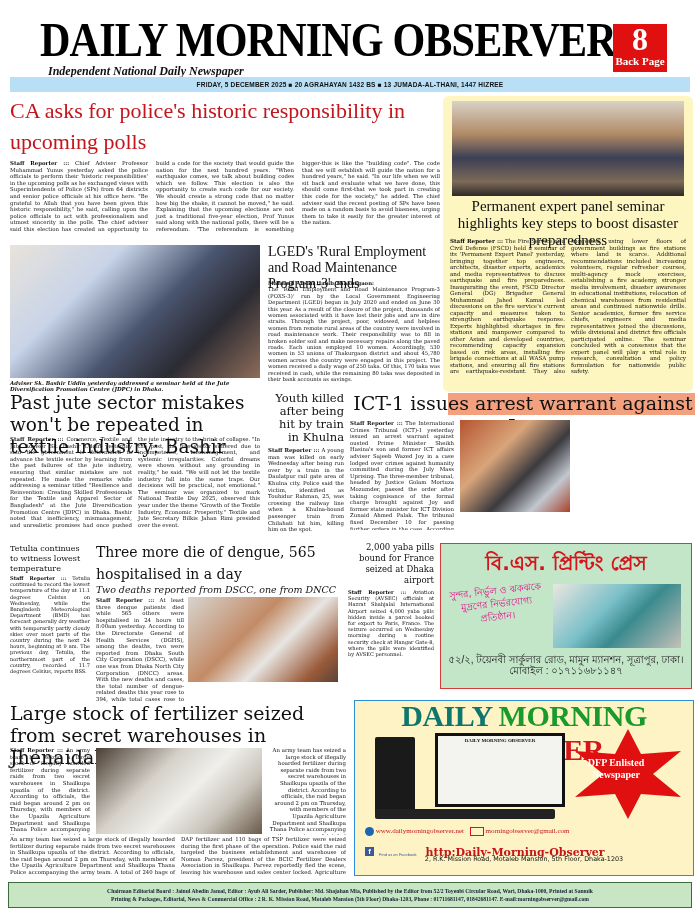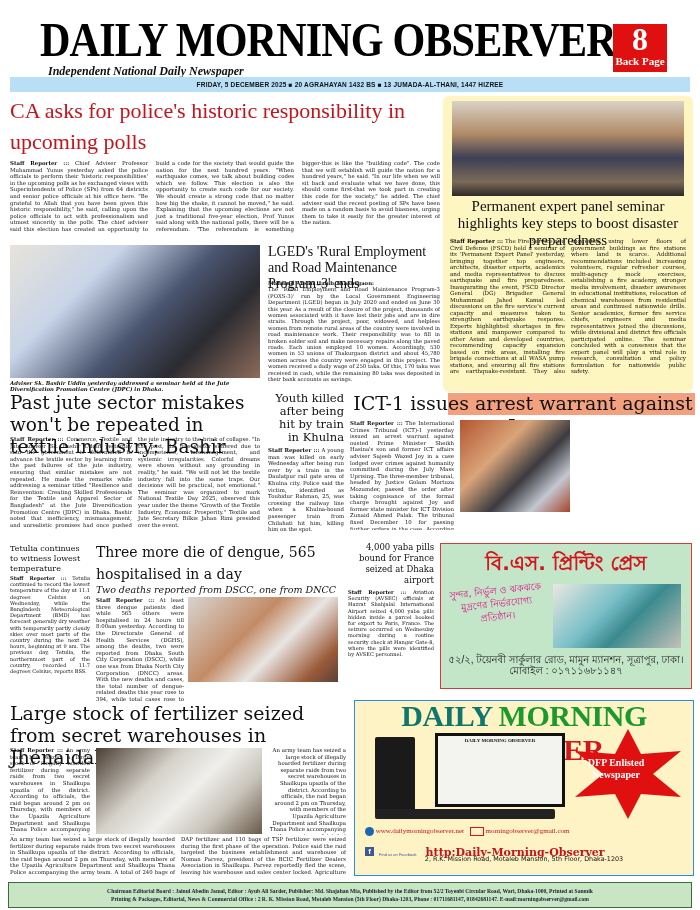--- a/index.html
+++ b/index.html
@@ -86,21 +86,21 @@
 </div>
 
 <div class="abs" style="left:96px; top:541px; width:250px; font-family:'DejaVu Serif',serif; font-size:14px; line-height:22px;">Three more die of dengue, 565 hospitalised in a day</div>
 <div class="abs" style="left:96px; top:584px; width:250px; font-style:italic; font-size:9.5px;">Two deaths reported from DSCC, one from DNCC</div>
 <div class="abs photo" style="left:188px; top:597px; width:150px; height:85px; background:linear-gradient(135deg,#d8d4cf 0%,#c28b66 40%,#e8e5e2 60%,#9b5b3a 85%,#5a4237 100%);"></div>
 <div class="abs body-text" style="left:96px; top:597px; width:88px; height:106px; overflow:hidden;">
   <b>Staff Reporter :::</b>
   <span>At least three dengue patients died while 565 others were hospitalised in 24 hours till 8:00am yesterday. According to the Directorate General of Health Services (DGHS), among the deaths, two were reported from Dhaka South City Corporation (DSCC), while one was from Dhaka North City Corporation (DNCC) areas. With the new deaths and cases, the total number of dengue-related deaths this year rose to 394, while total cases rose to 96,627. Currently, 1,835 dengue patients are undergoing treatment at different hospitals across the country.</span>
 </div>
 
-<div class="abs" style="left:348px; top:542px; width:86px; font-size:8.5px; line-height:11px; text-align:right;">4,000 yaba pills bound for France seized at Dhaka airport</div>
+<div class="abs" style="left:348px; top:542px; width:86px; font-size:8.5px; line-height:11px; text-align:right;">2,000 yaba pills bound for France seized at Dhaka airport</div>
 <div class="abs body-text" style="left:348px; top:589px; width:86px; height:96px; overflow:hidden; font-size:5.1px; line-height:6.2px;">
   <b>Staff Reporter :::</b>
   <span>Aviation Security (AVSEC) officials at Hazrat Shahjalal International Airport seized 4,000 yaba pills hidden inside a parcel booked for export to Paris, France. The seizure occurred on Wednesday morning during a routine security check at Hangar Gate-8, where the pills were identified by AVSEC personnel.</span>
 </div>
 
 <div class="abs ad-green">
   <div class="abs" style="left:0; top:4px; width:250px; text-align:center; color:#d6141c; font-size:20px; font-weight:bold; font-family:'DejaVu Sans',sans-serif;">বি.এস. প্রিন্টিং প্রেস</div>
   <div class="abs" style="left:8px; top:40px; width:95px; color:#e0148c; font-size:9.5px; line-height:13px; text-align:center; font-family:'DejaVu Sans',sans-serif; transform:rotate(-6deg);">সুন্দর, নির্ভুল ও ঝকঝকে মুদ্রণের নির্ভরযোগ্য প্রতিষ্ঠান।</div>
   <div class="abs photo" style="left:112px; top:40px; width:128px; height:64px; background:linear-gradient(135deg,#eae7e0 0%,#7ac0c8 40%,#3a8a8e 60%,#c4c0b8 100%);"></div>
   <div class="abs" style="left:0; top:110px; width:250px; text-align:center; font-size:10px; line-height:11px; font-family:Liberation Sans, sans-serif; color:#222;">৫২/২, টয়েনবী সার্কুলার রোড, মামুন ম্যানশন, সূত্রাপুর, ঢাকা। মোবাইল : ০১৭১১৬৮১১৪৭</div>

